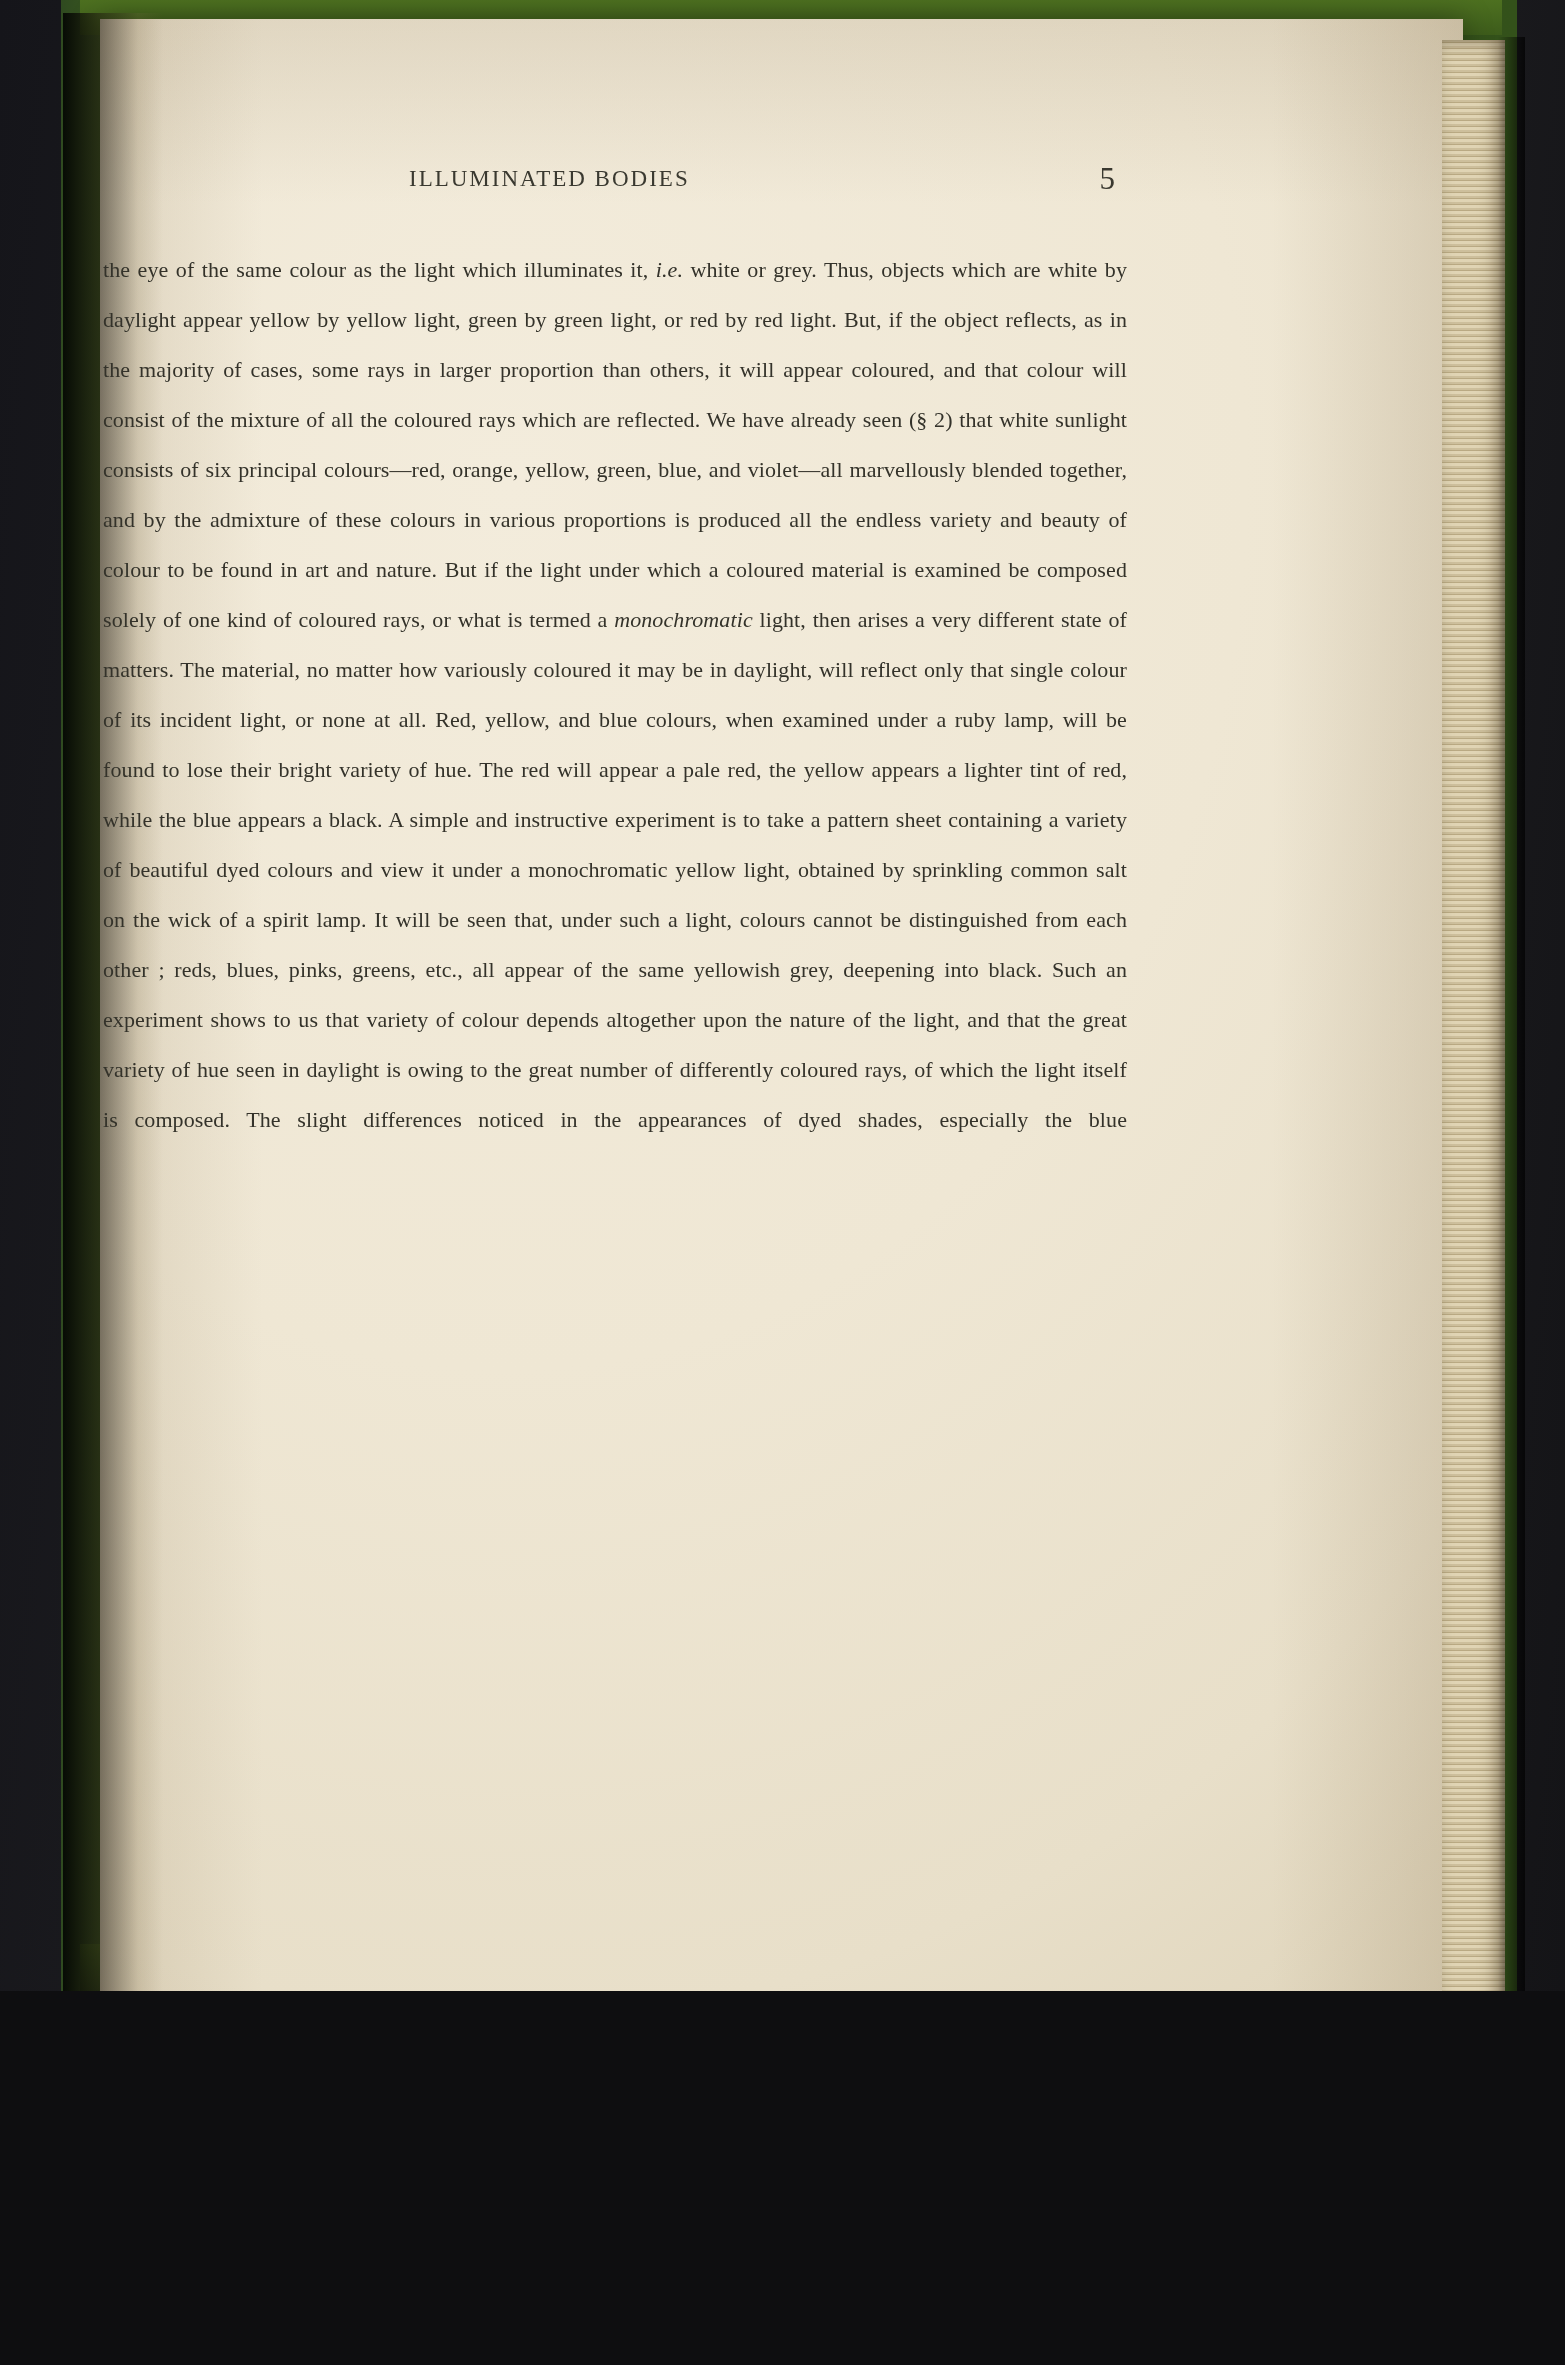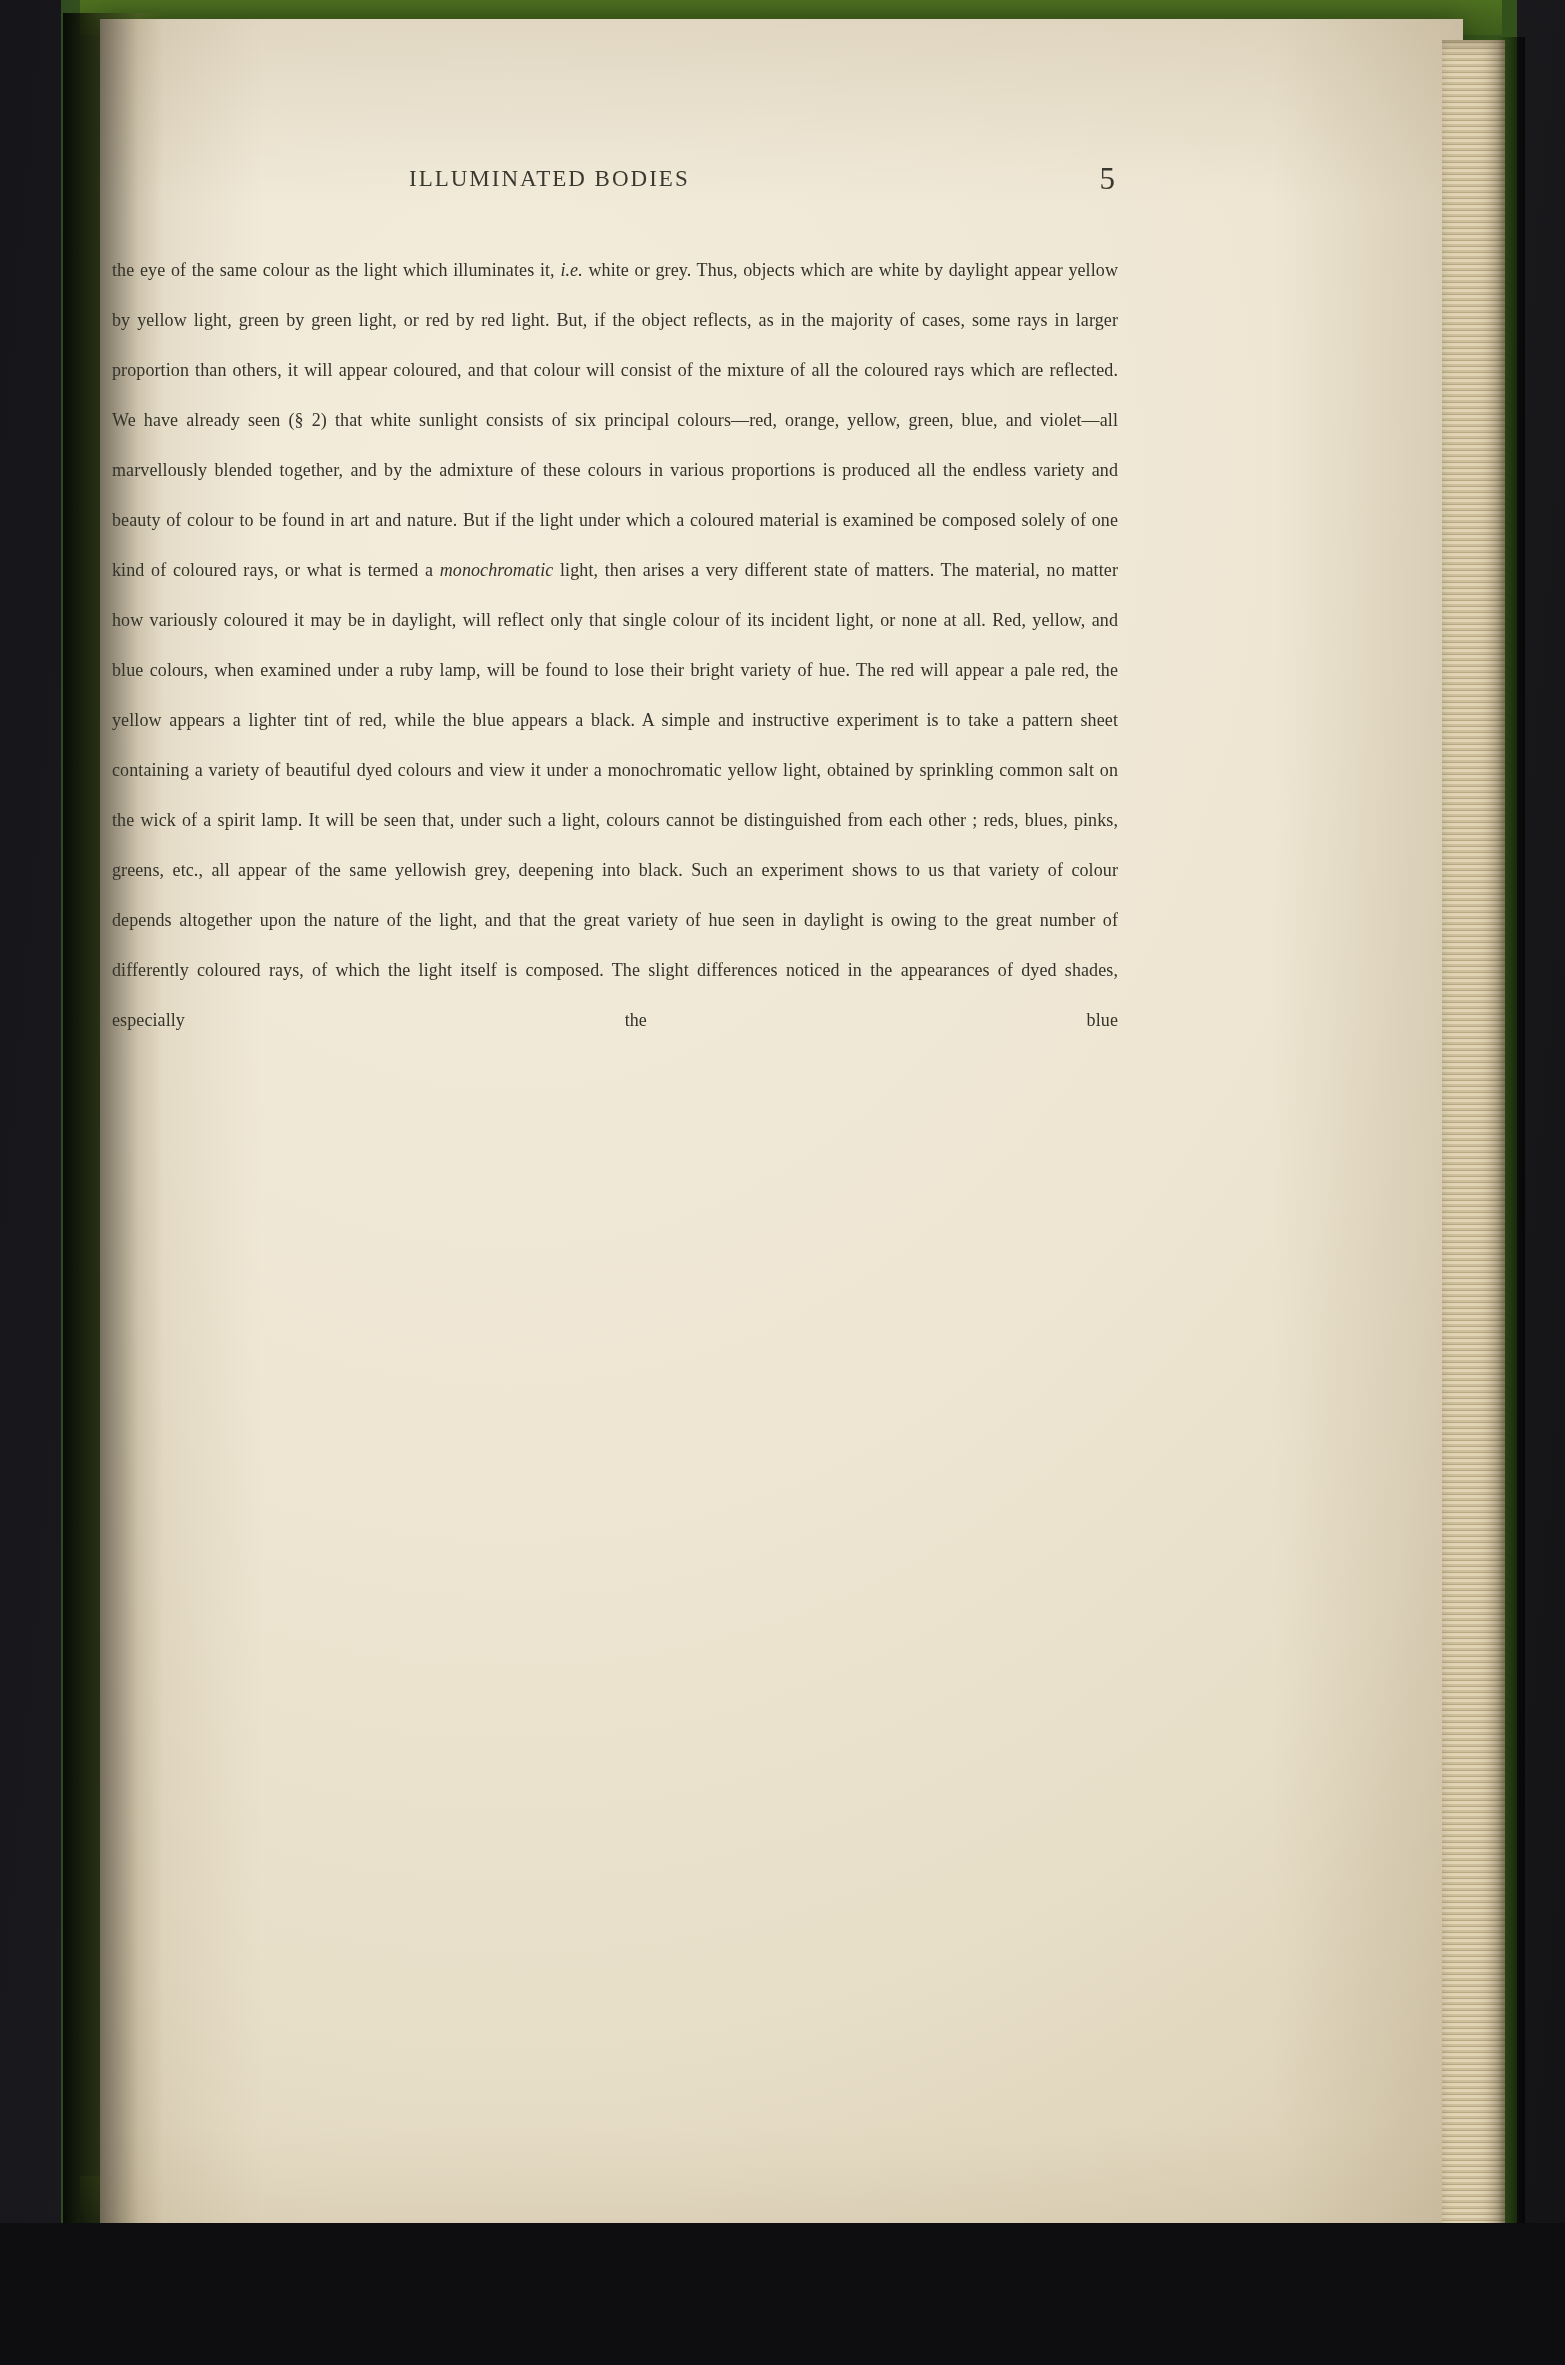--- a/index.html
+++ b/index.html
@@ -3,21 +3,21 @@
 <meta charset="utf-8">
 <style>
   html, body {
     margin: 0;
     padding: 0;
     background: #0e0e10;
   }
   #page {
     position: relative;
     width: 1565px;
-    height: 2223px;
+    height: 1991px;
     overflow: hidden;
     background: #f9a8d4;
     font-family: "Liberation Serif", serif;
   }
 
   
   .backdrop {
     position: absolute;
     inset: 0;
     background:
@@ -139,22 +139,22 @@
   }
   .runhead-page {
     position: absolute;
     right: 12px;
     top: -5.3px;
     font-size: 31px;
     color: #3a3930;
   }
 
   .body-text p {
-    margin: 9px;
-    font-size: 18px;
+    margin: 0;
+    font-size: 22px;
     line-height: 50px;
     text-align: justify;
     text-align-last: justify;
     color: #35342c;
     letter-spacing: 0.1px;
     word-spacing: 0.7px;
   }
   em { font-style: italic; }
 
   

